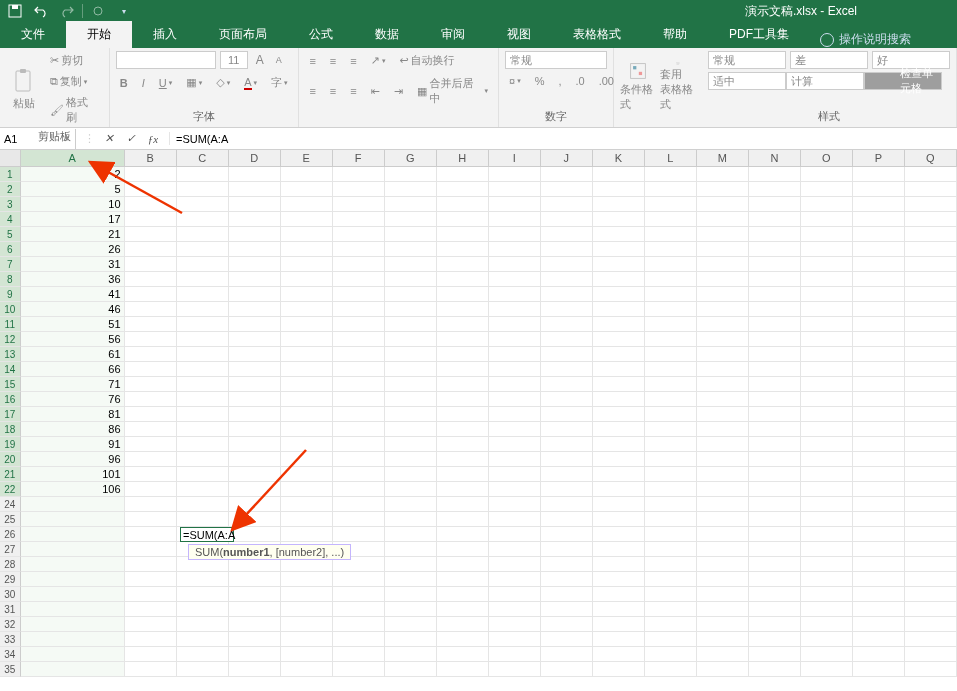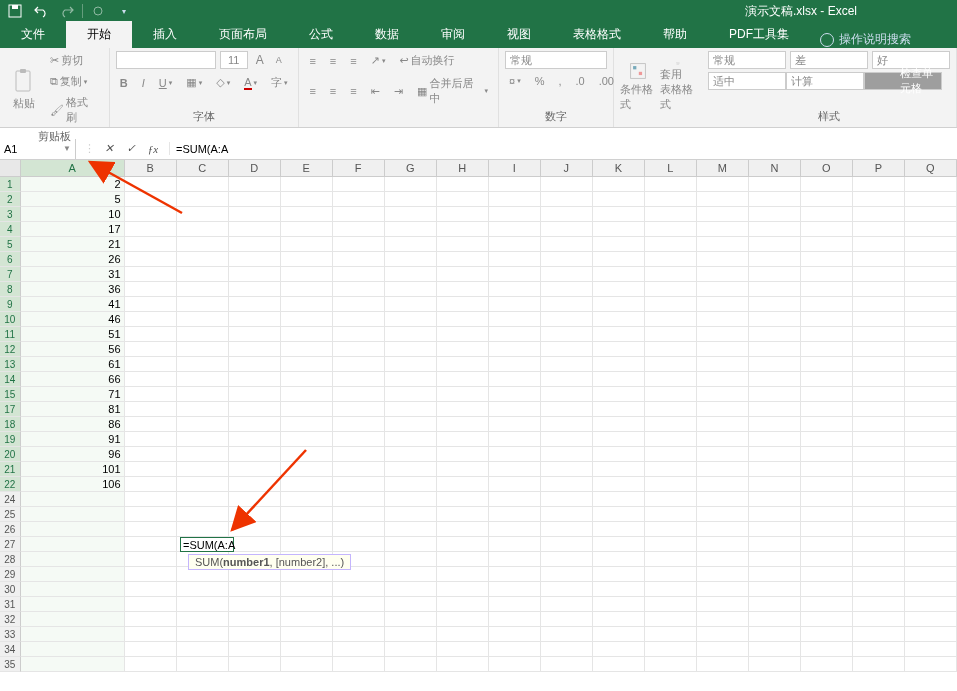--- a/index.html
+++ b/index.html
@@ -26,21 +26,21 @@
 .ribbon-group-body { flex: 1; display: flex; align-items: center; gap: 4px; }
 .ribbon-group-label { text-align: center; font-size: 11px; color: #666; padding-top: 2px; }
 .rb-btn { padding: 2px 4px; color: #888; cursor: pointer; display: flex; align-items: center; gap: 2px; font-size: 11px; }
 .rb-stack { display: flex; flex-direction: column; gap: 2px; }
 .rb-big { width: 36px; height: 50px; display: flex; flex-direction: column; align-items: center; justify-content: center; color: #888; gap: 2px; font-size: 11px; }
 .rb-input { border: 1px solid #ccc; background: #fff; padding: 1px 4px; font-size: 11px; color: #888; height: 18px; }
 .style-box { border: 1px solid #ccc; background: #fff; width: 78px; height: 18px; font-size: 11px; color: #888; padding: 0 4px; display: flex; align-items: center; }
 .style-box.dark { background: #9e9e9e; color: #fff; padding-left: 35px; }
 
 
-.formulabar { height: 22px; border-bottom: 1px solid #d0d0d0; display: flex; align-items: center; background: #fff; margin-top: 10px; }
+.formulabar { height: 22px; border-bottom: 1px solid #d0d0d0; display: flex; align-items: center; background: #fff; }
 .namebox { width: 76px; height: 20px; border-right: 1px solid #ccc; padding: 0 4px; font-size: 11px; display: flex; align-items: center; justify-content: space-between; }
 .namebox-dd { color: #888; font-size: 8px; }
 .fb-btns { display: flex; align-items: center; gap: 6px; padding: 0 8px; border-right: 1px solid #e5e5e5; }
 .fb-btn { width: 16px; text-align: center; color: #555; cursor: pointer; font-style: italic; font-family: serif; }
 .fb-input { flex: 1; padding: 0 6px; font-size: 11px; }
 
 
 .grid-wrap { position: relative; }
 .colheads { display: flex; height: 17px; background: #f0f0f0; border-bottom: 1px solid #ccc; }
 .selall { width: 21px; border-right: 1px solid #ccc; background: #e8e8e8; }
@@ -592,20 +592,40 @@
         <div class="cell"></div>
         <div class="cell"></div>
         <div class="cell"></div>
         <div class="cell"></div>
         <div class="cell"></div>
         <div class="cell"></div>
         <div class="cell"></div>
         <div class="cell"></div>
       </div>
       <div class="row">
+        <div class="rowhead selected">16</div>
+        <div class="cell wide colsel">76</div>
+        <div class="cell"></div>
+        <div class="cell"></div>
+        <div class="cell"></div>
+        <div class="cell"></div>
+        <div class="cell"></div>
+        <div class="cell"></div>
+        <div class="cell"></div>
+        <div class="cell"></div>
+        <div class="cell"></div>
+        <div class="cell"></div>
+        <div class="cell"></div>
+        <div class="cell"></div>
+        <div class="cell"></div>
+        <div class="cell"></div>
+        <div class="cell"></div>
+        <div class="cell"></div>
+      </div>
+      <div class="row">
         <div class="rowhead selected">17</div>
         <div class="cell wide colsel">81</div>
         <div class="cell"></div>
         <div class="cell"></div>
         <div class="cell"></div>
         <div class="cell"></div>
         <div class="cell"></div>
         <div class="cell"></div>
         <div class="cell"></div>
         <div class="cell"></div>

